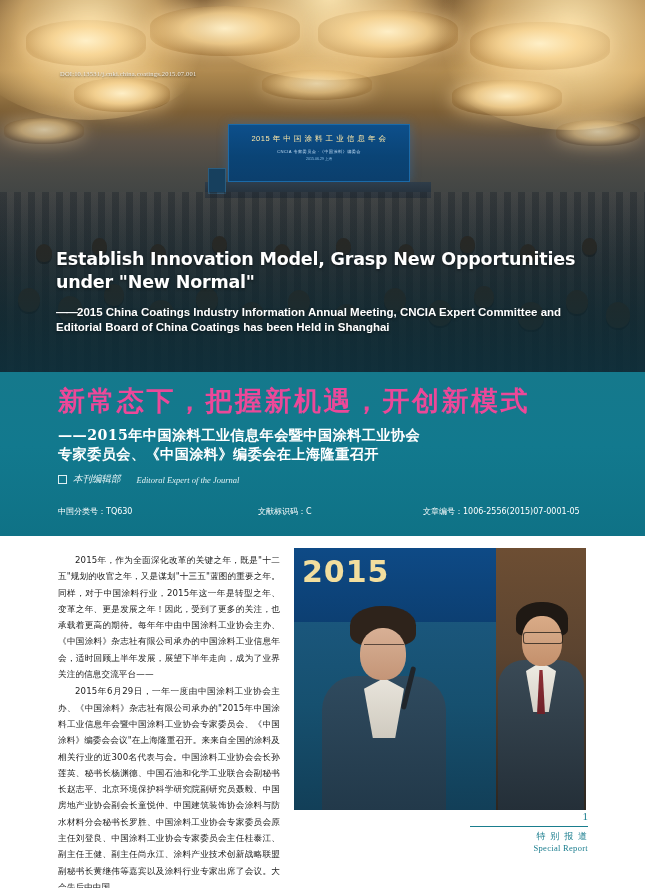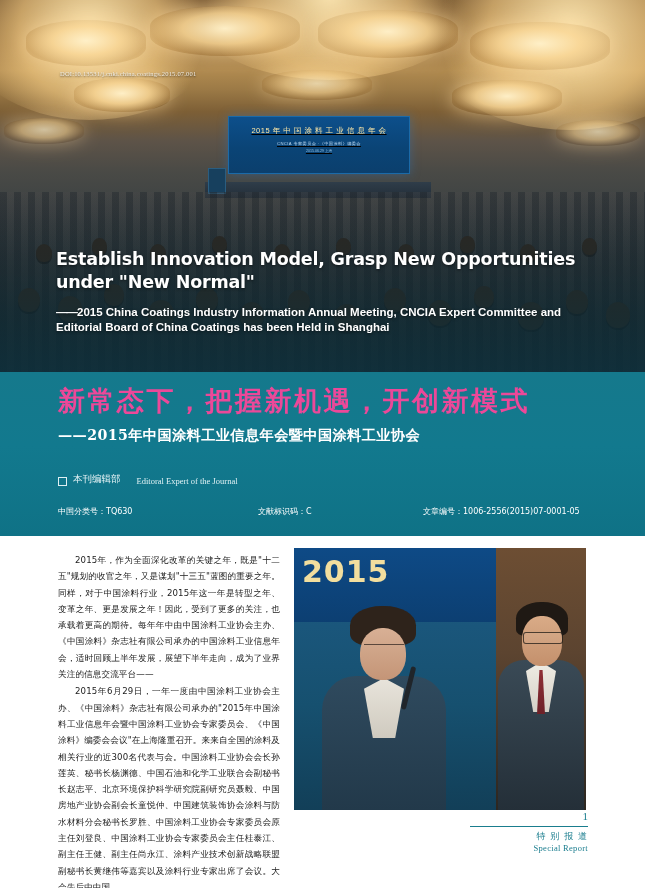--- a/index.html
+++ b/index.html
@@ -47,27 +47,26 @@
     background: radial-gradient(circle, rgba(255,233,180,0.95) 0%, rgba(255,214,140,0.55) 45%, rgba(255,200,120,0.0) 72%);
   }
   .chandelier {
     position: absolute;
     border-radius: 50% / 40%;
     background: radial-gradient(ellipse at 50% 45%, rgba(255,240,200,0.98) 0%, rgba(250,215,150,0.8) 40%, rgba(200,150,80,0.25) 70%, rgba(120,80,40,0) 100%);
     box-shadow: 0 0 18px rgba(255,220,160,0.6);
   }
   .stage-screen {
     position: absolute;
-    left: 228px; top: 116px;
+    left: 228px; top: 124px;
     width: 180px; height: 56px;
     background: linear-gradient(to bottom, #0d4f8b 0%, #0a4476 55%, #0b3f6d 100%);
     border: 1px solid #1b6aa8;
     box-shadow: 0 0 10px rgba(40,120,200,0.4);
     overflow: hidden;
-    text-decoration: underline;
   }
   .stage-screen .line1 {
     color: #ffe9a8;
     font-size: 7.5px;
     text-align: center;
     margin-top: 9px;
     letter-spacing: 0.5px;
     white-space: nowrap;
   }
   .stage-screen .line2 {
@@ -184,22 +183,23 @@
     font-size: 14.2px;
     line-height: 19px;
     letter-spacing: 0.4px;
   }
   .byline {
     position: absolute;
     left: 58px; top: 473px;
     color: #eaf6f8;
     font-size: 9px;
     display: flex;
-    align-items: flex-end;
+    align-items: center;
     gap: 6px;
+    font-style: italic;
   }
   .byline .sq {
     display: inline-block;
     width: 7px; height: 7px;
     border: 1px solid #dff0f3;
   }
   .byline .cn { font-family: "DejaVu Sans", sans-serif; font-size: 9.5px; }
   .byline .en { font-family: "Liberation Serif", serif; font-size: 8.5px; margin-left: 10px; color: #dff1f4; }
 
   .meta-row {
@@ -437,20 +437,21 @@
   <div class="en-title">Establish Innovation Model, Grasp New Opportunities under "New Normal"</div>
   <div class="en-sub">
     <span class="dash">——</span><span>2015 China Coatings Industry Information Annual Meeting, CNCIA Expert Committee and Editorial Board of China Coatings has been Held in Shanghai</span>
   </div>
 </div>
 
 <div class="teal-band"></div>
 <div class="cn-title">新常态下，把握新机遇，开创新模式</div>
 <div class="cn-sub">
   <div>——2015年中国涂料工业信息年会暨中国涂料工业协会</div>
+  <div>专家委员会、《中国涂料》编委会在上海隆重召开</div>
 </div>
 <div class="byline">
   <span class="sq"></span>
   <span class="cn">本刊编辑部</span>
   <span class="en">Editoral Expert of the Journal</span>
 </div>
 <div class="meta-row">
   <div class="m1">中国分类号：TQ630</div>
   <div class="m2">文献标识码：C</div>
   <div class="m3">文章编号：1006-2556(2015)07-0001-05</div>

